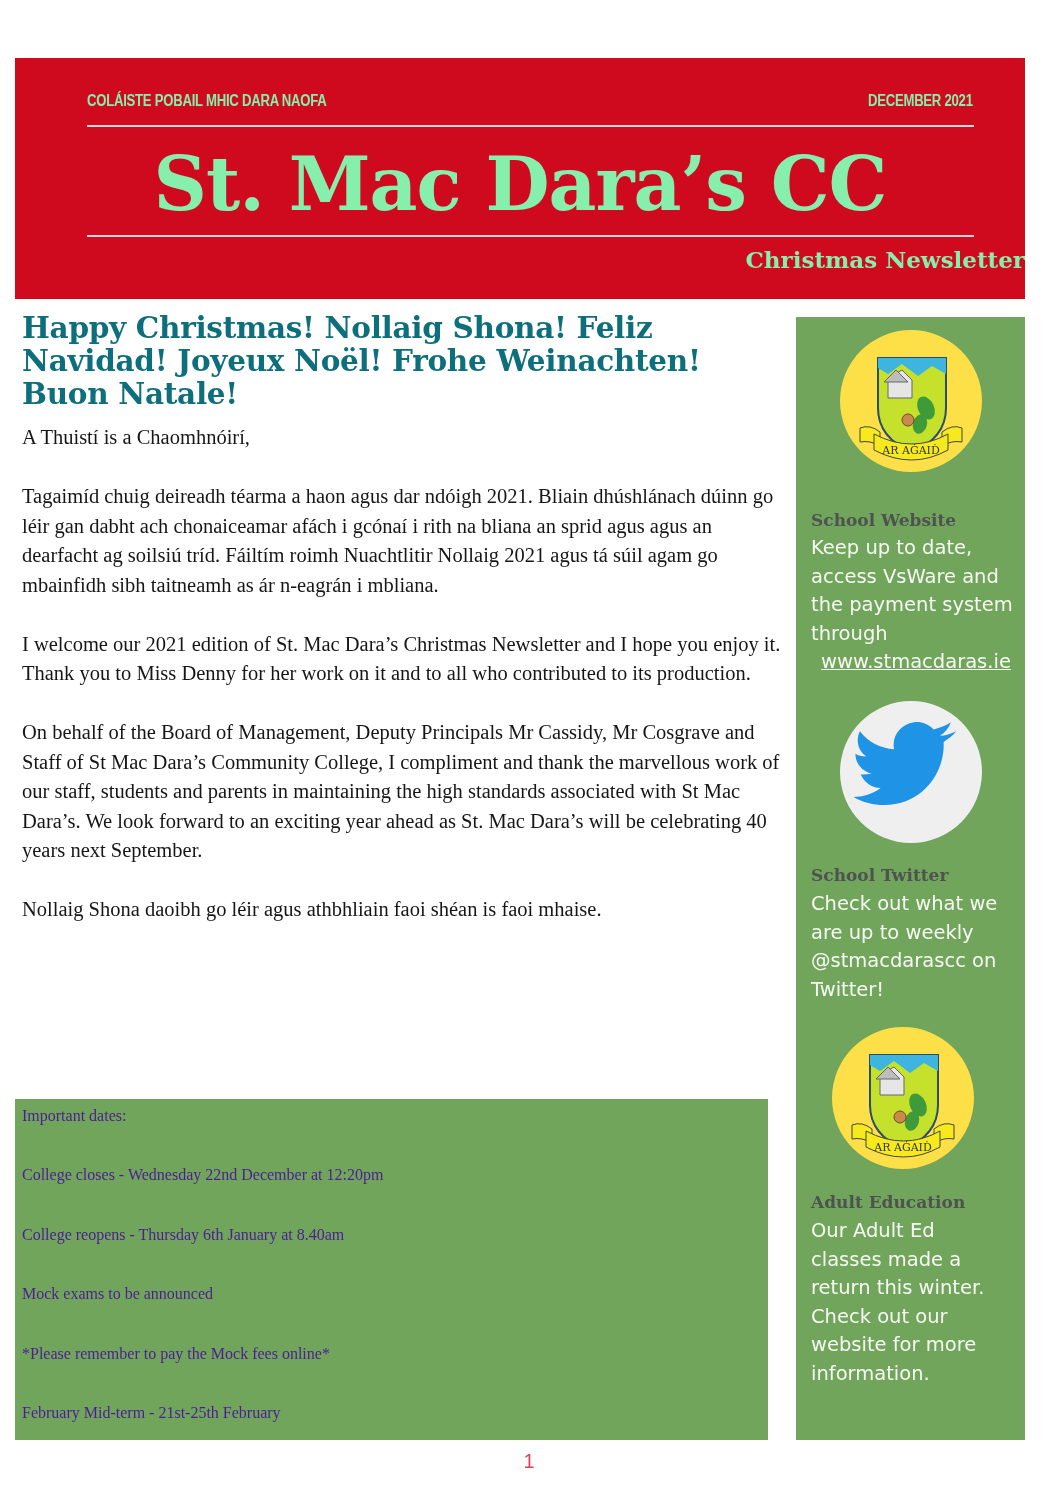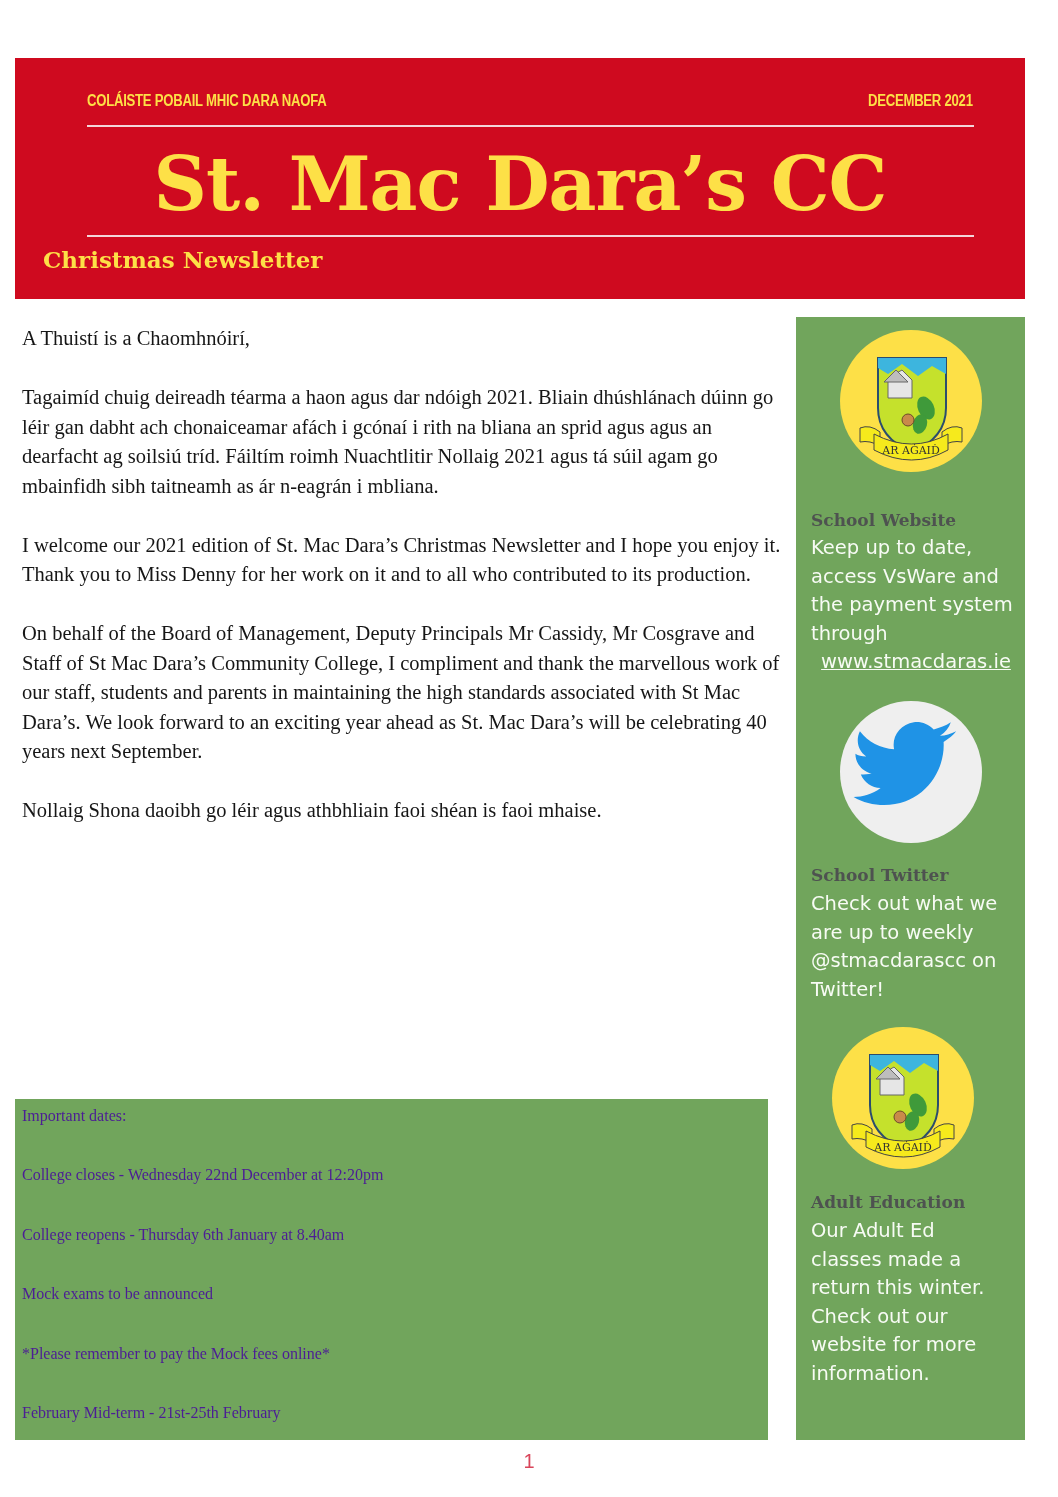--- a/index.html
+++ b/index.html
@@ -1,25 +1,25 @@
 <!DOCTYPE html>
 <html><head>
 <meta charset="utf-8">
 <style>
   html, body { margin: 0; padding: 0; background: #ffffff; }
   body { width: 1058px; height: 1497px; position: relative; overflow: hidden; font-family: "Liberation Serif", serif; color: #111; }
 
-  .header { position: absolute; left: 15px; top: 58px; width: 1010px; height: 241px; background: #cf0a1f; color: #fde047; }
+  .header { position: absolute; left: 15px; top: 58px; width: 1010px; height: 241px; background: #cf0a1f; color: #86efac; }
   .header .school { position: absolute; left: 72px; top: 34px; font-family: "Liberation Sans", sans-serif; font-weight: bold; font-size: 16px; letter-spacing: -0.3px; transform: scaleX(0.82); transform-origin: left center; }
   .header .date { position: absolute; right: 52px; top: 34px; font-family: "Liberation Sans", sans-serif; font-weight: bold; font-size: 16px; letter-spacing: -0.3px; transform: scaleX(0.82); transform-origin: right center; }
   .header .rule { position: absolute; left: 72px; width: 887px; height: 2px; background: #f3d6d9; }
   .header .rule.r1 { top: 67px; }
   .header .rule.r2 { top: 177px; }
   .header .title { position: absolute; left: 0; width: 100%; top: 76px; text-align: center; font-family: "DejaVu Serif", serif; font-weight: bold; font-size: 74px; line-height: 100px; letter-spacing: -1px; }
-  .header .subtitle { position: absolute; left: 0; width: 100%; top: 187px; text-align: left; font-family: "DejaVu Serif", serif; font-weight: bold; font-size: 23px; line-height: 30px; padding-left: 28px; }
+  .header .subtitle { position: absolute; left: 0; width: 100%; top: 187px; text-align: right; font-family: "DejaVu Serif", serif; font-weight: bold; font-size: 23px; line-height: 30px; }
 
   .main { position: absolute; left: 22px; top: 311px; width: 765px; }
   .greeting-heading { margin: 0; font-family: "DejaVu Serif", serif; font-weight: bold; color: #0e6f7c; font-size: 29.5px; line-height: 33px; letter-spacing: -0.3px; }
   .body-text { margin-top: 13px; font-family: "Liberation Serif", serif; font-size: 20.5px; line-height: 29.5px; color: #161616; }
   .body-text p { margin: 0 0 29.5px 0; }
 
   .dates-box { position: absolute; left: 15px; top: 1099px; width: 753px; height: 341px; background: #71a55c; }
   .dates-box .item { position: absolute; left: 7px; font-family: "Liberation Serif", serif; font-size: 16px; color: #4c1d95; }
 
   .sidebar { position: absolute; left: 796px; top: 317px; width: 229px; height: 1123px; background: #71a55c; }
@@ -37,20 +37,21 @@
 <div class="header">
   <div class="school">COLÁISTE POBAIL MHIC DARA NAOFA</div>
   <div class="date">DECEMBER 2021</div>
   <div class="rule r1"></div>
   <div class="title">St. Mac Dara’s CC</div>
   <div class="rule r2"></div>
   <div class="subtitle">Christmas Newsletter</div>
 </div>
 
 <div class="main">
+  <h1 class="greeting-heading">Happy Christmas! Nollaig Shona! Feliz Navidad! Joyeux Noël! Frohe Weinachten! Buon Natale!</h1>
   <div class="body-text">
     <p>A Thuistí is a Chaomhnóirí,</p>
     <p>Tagaimíd chuig deireadh téarma a haon agus dar ndóigh 2021. Bliain dhúshlánach dúinn go léir gan dabht ach chonaiceamar afách i gcónaí i rith na bliana an sprid agus agus an dearfacht ag soilsiú tríd. Fáiltím roimh Nuachtlitir Nollaig 2021 agus tá súil agam go mbainfidh sibh taitneamh as ár n-eagrán i mbliana.</p>
     <p>I welcome our 2021 edition of St. Mac Dara’s Christmas Newsletter and I hope you enjoy it. Thank you to Miss Denny for her work on it and to all who contributed to its production.</p>
     <p>On behalf of the Board of Management, Deputy Principals Mr Cassidy, Mr Cosgrave and Staff of St Mac Dara’s Community College, I compliment and thank the marvellous work of our staff, students and parents in maintaining the high standards associated with St Mac Dara’s. We look forward to an exciting year ahead as St. Mac Dara’s will be celebrating 40 years next September.</p>
     <p>Nollaig Shona daoibh go léir agus athbhliain faoi shéan is faoi mhaise.</p>
   </div>
 </div>
 
 <div class="dates-box">

